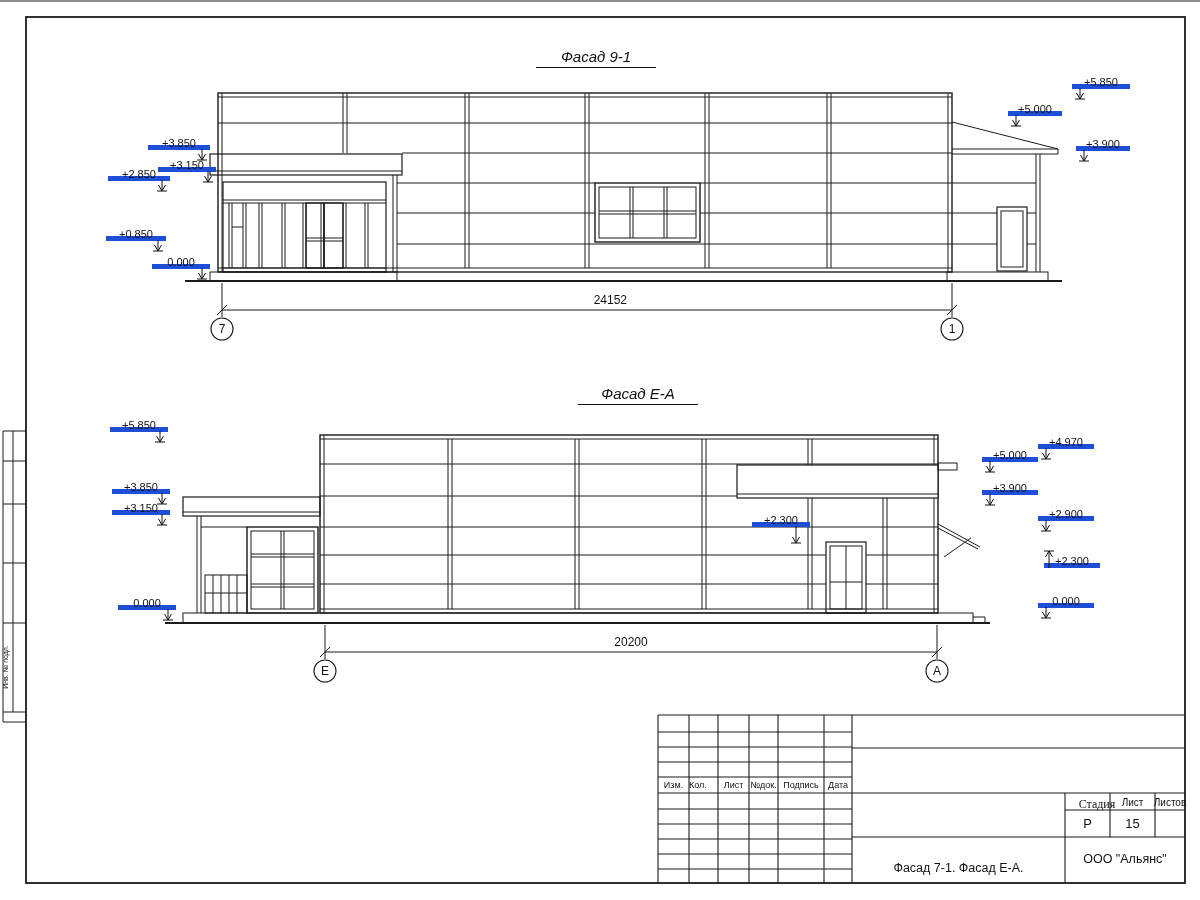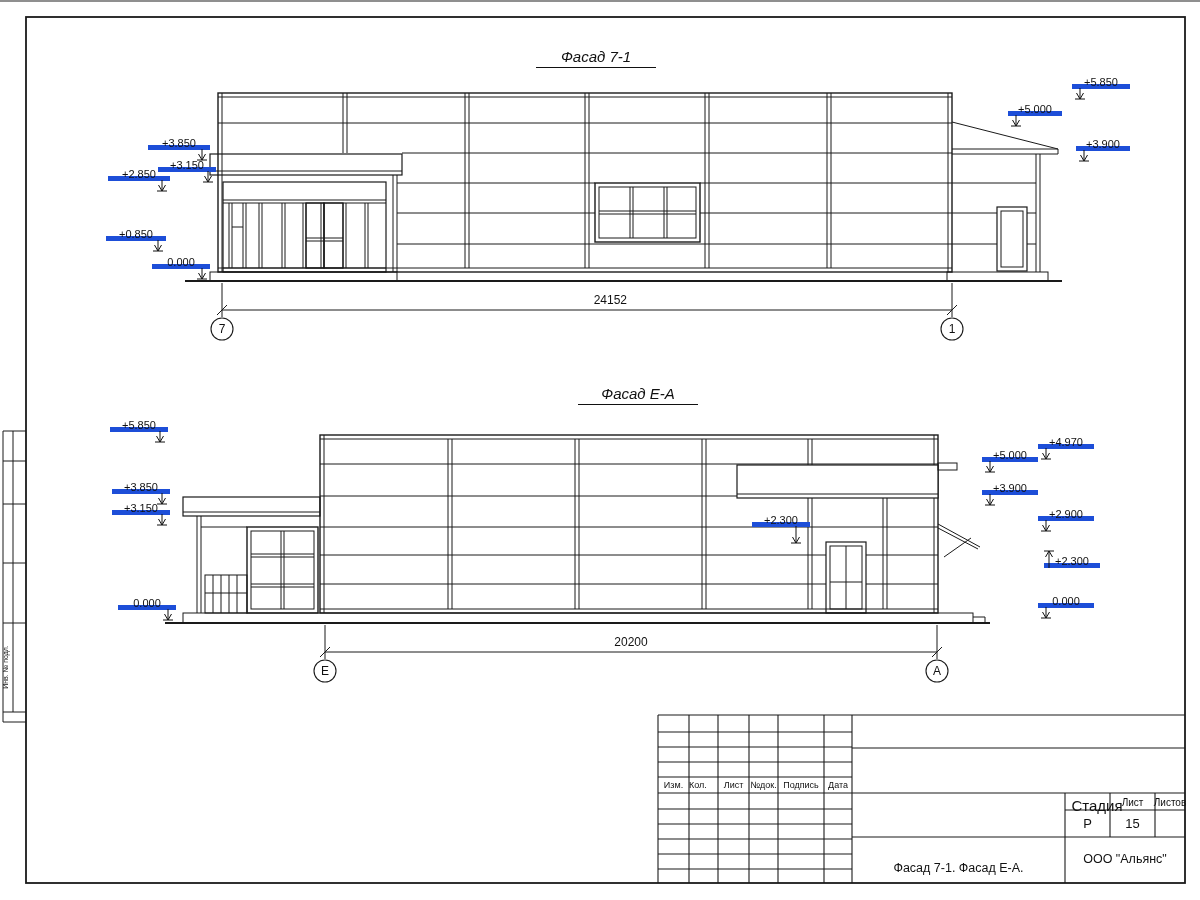--- a/index.html
+++ b/index.html
@@ -239,21 +239,21 @@
       <line x1="325" y1="625" x2="325" y2="659"></line>
       <line x1="937" y1="625" x2="937" y2="659"></line>
       <line x1="325" y1="652" x2="937" y2="652"></line>
       <line x1="320" y1="657" x2="330" y2="647"></line>
       <line x1="932" y1="657" x2="942" y2="647"></line>
       <circle cx="325" cy="671" r="11" stroke-width="1.1"></circle>
       <circle cx="937" cy="671" r="11" stroke-width="1.1"></circle>
     </g>
   </svg>
 
-  <div class="txt ftitle" style="left:536px;top:48px;width:108px;">Фасад 7-1</div>
+  <div class="txt ftitle" style="left:536px;top:48px;width:108px;">Фасад 9-1</div>
   <div class="txt ftitle" style="left:578px;top:385px;width:108px;font-style:italic;">Фасад Е-А</div>
 
   <div class="txt dimval" style="left:547px;top:293px;width:80px;text-align:right;">24152</div>
   <div class="txt dimval" style="left:591px;top:635px;width:80px;">20200</div>
 
   <div class="txt axis" style="left:210px;top:322px;width:24px;">7</div>
   <div class="txt axis" style="left:940px;top:322px;width:24px;">1</div>
   <div class="txt axis" style="left:313px;top:664px;width:24px;">Е</div>
   <div class="txt axis" style="left:925px;top:664px;width:24px;">А</div>
 
@@ -376,21 +376,21 @@
       </div>
     </div>
 
   <div class="txt tbsmall" style="left:658px;top:780px;width:31px;">Изм.</div>
   <div class="txt tbsmall" style="left:689px;top:780px;width:17px;">Кол.</div>
   <div class="txt tbsmall" style="left:718px;top:780px;width:31px;">Лист</div>
   <div class="txt tbsmall" style="left:749px;top:780px;width:29px;">№док.</div>
   <div class="txt tbsmall" style="left:778px;top:780px;width:46px;">Подпись</div>
   <div class="txt tbsmall" style="left:824px;top:780px;width:28px;">Дата</div>
 
-  <div class="txt tbsmall" style="left:1065px;top:797px;width:64px;font-size:15px;">Стадия</div>
+  <div class="txt tbsmall" style="left:1065px;top:797px;width:64px;font-size:12px;font-family:Liberation Serif, serif;">Стадия</div>
   <div class="txt tbsmall" style="left:1110px;top:797px;width:45px;font-size:10px;">Лист</div>
   <div class="txt tbsmall" style="left:1152px;top:797px;width:36px;font-size:10px;">Листов</div>
 
   <div class="txt tbmed" style="left:1065px;top:816px;width:45px;">Р</div>
   <div class="txt tbmed" style="left:1110px;top:816px;width:45px;">15</div>
   <div class="txt tbmed" style="left:1155px;top:816px;width:30px;"></div>
 
   <div class="txt tbtitle" style="left:856px;top:852px;width:205px;margin-top:9px;">Фасад 7-1. Фасад Е-А.</div>
   <div class="txt tbtitle" style="left:1065px;top:852px;width:120px;">ООО "Альянс"</div>
 

